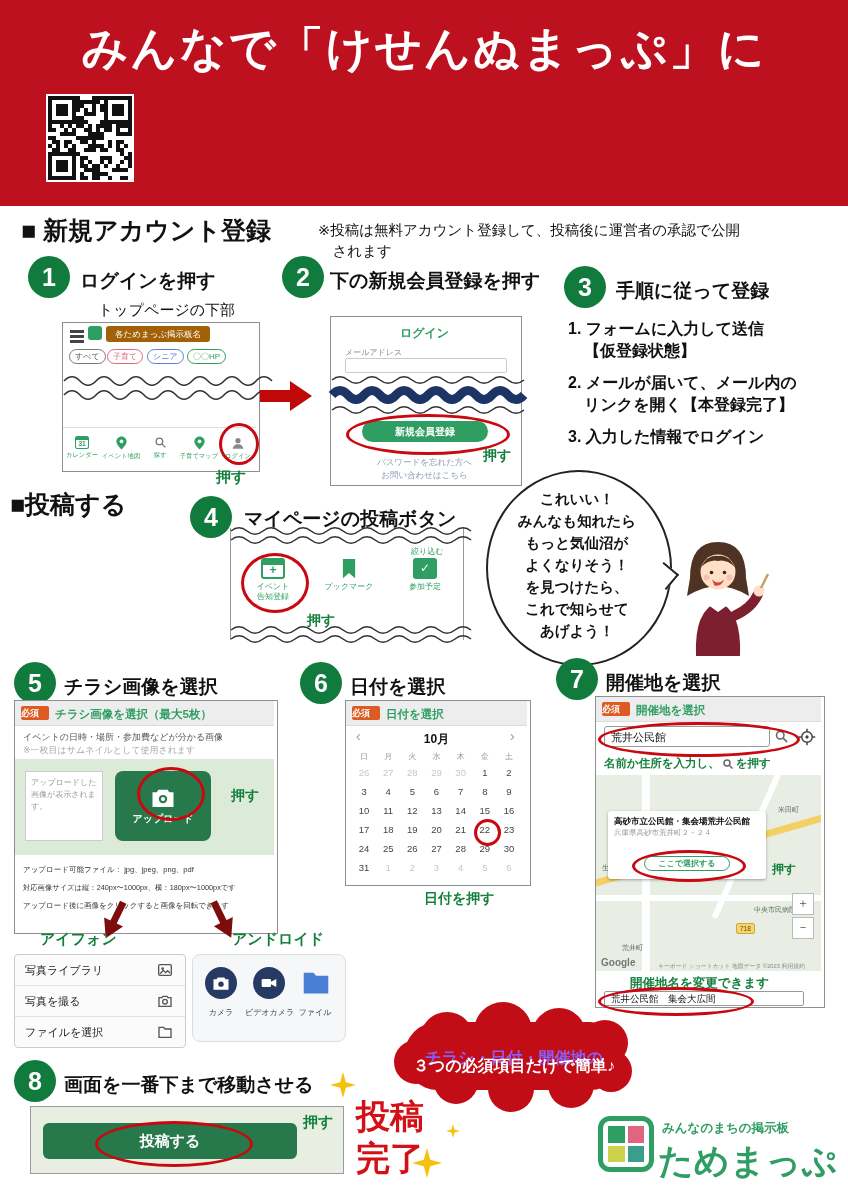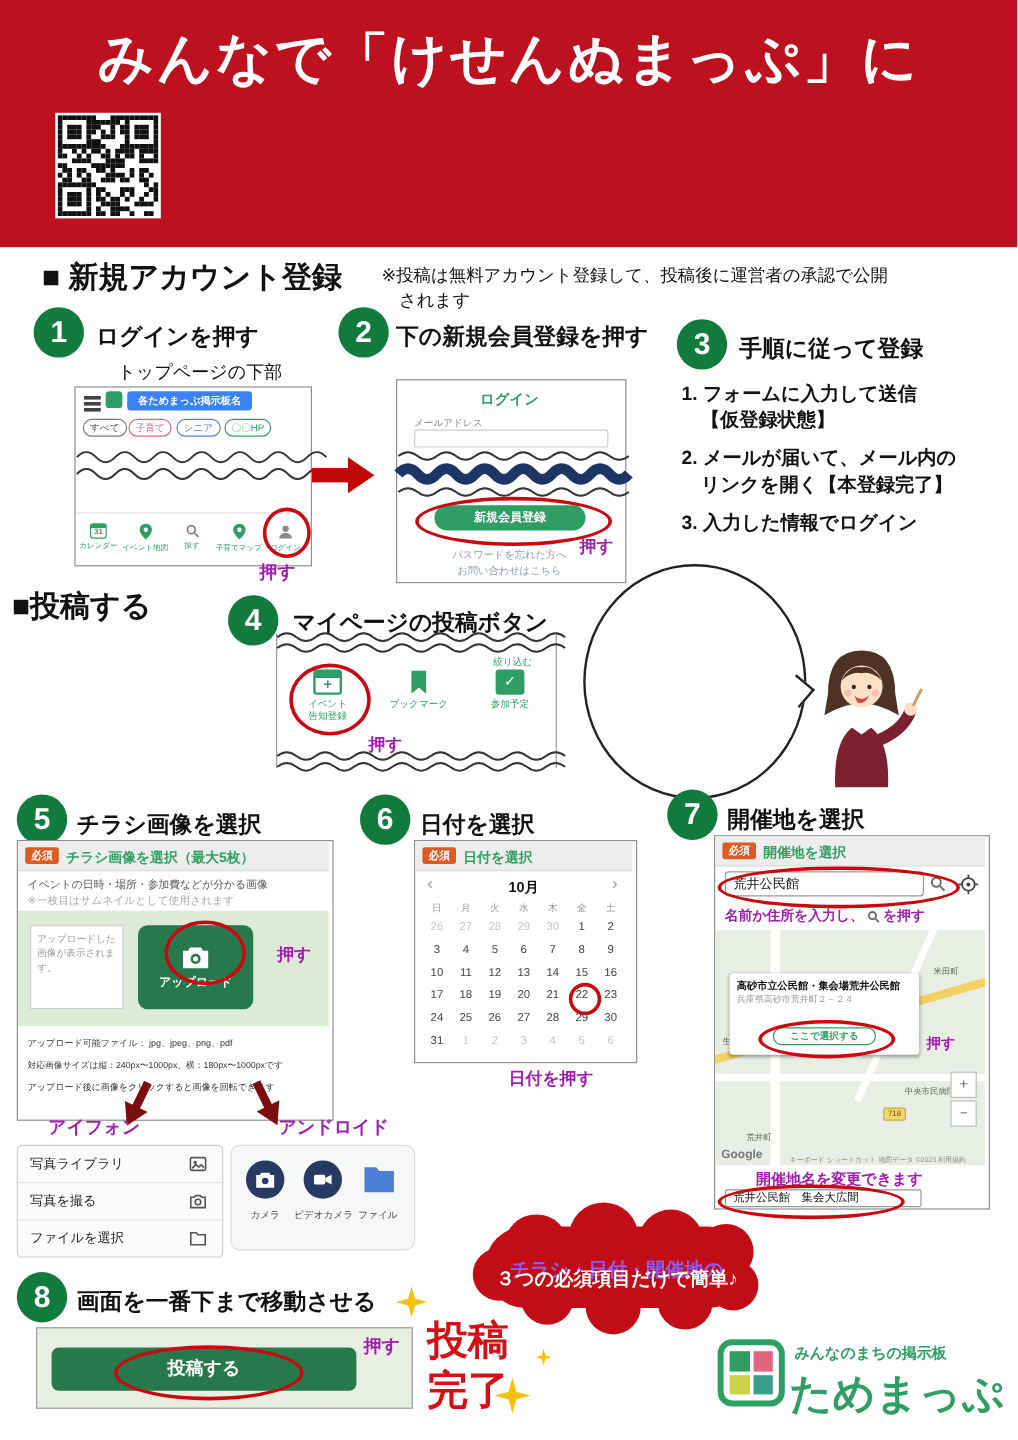--- a/index.html
+++ b/index.html
@@ -3,37 +3,37 @@
 <meta charset="utf-8">
 <style>
 html,body{margin:0;padding:0}
 body{font-family:"Liberation Sans","DejaVu Sans",sans-serif;color:#111}
 .page{position:relative;width:848px;height:1200px;background:#fff;overflow:hidden}
 .abs{position:absolute}
 .pre{white-space:pre-line}
 .b{font-weight:bold}
 .center{text-align:center}
 .green{color:#2f9e63}
-.ann{color:#a21caf;font-weight:bold}
+.ann{color:#15803d;font-weight:bold}
 .hdr{background:#bd1120}
 .hdr-t{color:#fff;font-size:46px;font-weight:bold;text-align:center;width:848px;letter-spacing:2px}
 .stepnum{width:42px;height:42px;border-radius:50%;background:#117a3d;color:#fff;font-size:25px;font-weight:bold;text-align:center;line-height:42px}
 .steptitle{font-size:19px;font-weight:bold}
 .shot{background:#fff;border:1.5px solid #8f8f8f}
 .oval{border:3.5px solid #c9080f;border-radius:50%}
-.badge{background:#dd5a22;color:#fff;font-size:9px;font-weight:bold;text-align:center;line-height:14px;height:14px;border-radius:2px}
+.badge{background:#dd5a22;color:#fff;font-size:9px;font-weight:bold;text-align:left;line-height:14px;height:14px;border-radius:2px}
 .shot-head{background:#ededed;border-bottom:1px solid #dcdcdc}
 .chip{border:1px solid;border-radius:8px;font-size:8px;line-height:13px;padding:0 5px;white-space:nowrap}
 .c0{border-color:#777;color:#555}
 .c1{border-color:#e0657f;color:#e0657f}
 .c2{border-color:#5a7fd6;color:#5a7fd6}
 .c3{border-color:#2f9e63;color:#2f9e63}
 .burger{width:14px;height:2.5px;background:#444;box-shadow:0 5px 0 #444,0 10px 0 #444}
 .applogo{width:14px;height:14px;border-radius:3px;background:#2f9e63}
-.boardchip{background:#3b82f6;color:#fff;font-size:8.5px;line-height:16px;padding:0 9px;border-radius:3px;font-weight:bold;white-space:nowrap}
+.boardchip{background:#a16207;color:#fff;font-size:8.5px;line-height:16px;padding:0 9px;border-radius:3px;font-weight:normal;white-space:nowrap}
 .navit{top:8px;width:36px;display:flex;flex-direction:column;align-items:center;gap:2px}
 .navlb{font-size:6.3px;color:#2f9e63;white-space:nowrap}
 .mini-cal{width:14px;height:13px;border:1.5px solid #2f9e63;border-top-width:4px;border-radius:2.5px;box-sizing:border-box;text-align:center}
 .mini-cal i{font-style:normal;font-size:6.5px;line-height:7px;color:#2f9e63;font-weight:bold;display:block}
 .regbtn{background:#2f9e63;color:#fff;border-radius:11px;font-size:10px;font-weight:bold;line-height:21px}
 .s3item{font-size:16px;font-weight:bold;line-height:1.4;margin-bottom:9px}
 .mybtn{display:flex;flex-direction:column;align-items:center;gap:3px;width:56px}
 .mylb{font-size:8px;color:#2f9e63;text-align:center;line-height:1.25}
 .evtcal{width:24px;height:21px;border:2px solid #2f9e63;border-top:7px solid #2f9e63;border-radius:3px;box-sizing:border-box;position:relative}
 .evtcal::after{content:"+";position:absolute;left:0;right:0;top:-1px;color:#2f9e63;font-size:12px;line-height:12px;text-align:center;font-weight:bold}
@@ -312,21 +312,21 @@
         <rect x="80" y="28" width="4" height="4" fill="#111"></rect>
         <rect x="80" y="32" width="4" height="4" fill="#111"></rect>
         <rect x="80" y="36" width="4" height="4" fill="#111"></rect>
         <rect x="80" y="56" width="4" height="4" fill="#111"></rect>
         <rect x="80" y="60" width="4" height="4" fill="#111"></rect>
         <rect x="80" y="64" width="4" height="4" fill="#111"></rect>
         <rect x="80" y="68" width="4" height="4" fill="#111"></rect>
       </svg>
   </div>
 
-  <div class="abs b" style="left:35px;top:214px;font-size:25px">■ 新規アカウント登録</div>
+  <div class="abs b" style="left:21px;top:214px;font-size:25px">■ 新規アカウント登録</div>
   <div class="abs pre" style="left:318px;top:220px;font-size:14.5px;line-height:1.45">※投稿は無料アカウント登録して、投稿後に運営者の承認で公開
 　されます</div>
 
   <div class="abs stepnum" style="left:28px;top:256px">1</div>
   <div class="abs steptitle" style="left:80px;top:268px">ログインを押す</div>
   <div class="abs" style="left:98px;top:301px;font-size:15px">トップページの下部</div>
 
   <div class="abs shot" style="left:62px;top:322px;width:196px;height:148px">
     <span class="abs burger" style="left:7px;top:7px"></span>
     <span class="abs applogo" style="left:25px;top:3px"></span>
@@ -452,20 +452,27 @@
     <svg class="abs" data-wave="" width="229" height="10" style="left:0;top:97px">
         <path d="M0 5 Q 8 -1.4000000000000004 16 5 Q 24 11.4 32 5 Q 40 -1.4000000000000004 48 5 Q 56 11.4 64 5 Q 72 -1.4000000000000004 80 5 Q 88 11.4 96 5 Q 104 -1.4000000000000004 112 5 Q 120 11.4 128 5 Q 136 -1.4000000000000004 144 5 Q 152 11.4 160 5 Q 168 -1.4000000000000004 176 5 Q 184 11.4 192 5 Q 200 -1.4000000000000004 208 5 Q 216 11.4 224 5 Q 232 -1.4000000000000004 240 5" fill="none" stroke="#333" stroke-width="1.6"></path>
       </svg>
     <svg class="abs" data-wave="" width="229" height="10" style="left:0;top:106px">
         <path d="M0 5 Q 8 -1.4000000000000004 16 5 Q 24 11.4 32 5 Q 40 -1.4000000000000004 48 5 Q 56 11.4 64 5 Q 72 -1.4000000000000004 80 5 Q 88 11.4 96 5 Q 104 -1.4000000000000004 112 5 Q 120 11.4 128 5 Q 136 -1.4000000000000004 144 5 Q 152 11.4 160 5 Q 168 -1.4000000000000004 176 5 Q 184 11.4 192 5 Q 200 -1.4000000000000004 208 5 Q 216 11.4 224 5 Q 232 -1.4000000000000004 240 5" fill="none" stroke="#333" stroke-width="1.6"></path>
       </svg>
   </div>
 
   <div class="abs bubble" style="left:486px;top:470px;width:182px;height:192px"></div>
   <div class="abs bubtail" style="left:655px;top:566px"></div>
+  <div class="abs pre center b" style="left:486px;top:488px;width:182px;font-size:14.5px;line-height:1.52">これいい！
+みんなも知れたら
+もっと気仙沼が
+よくなりそう！
+を見つけたら、
+これで知らせて
+あげよう！</div>
   <svg class="abs" width="108" height="126" viewBox="0 0 108 126" style="left:664px;top:532px">
     <path d="M26 46 Q26 10 54 10 Q82 10 82 46 L85 64 Q68 54 54 54 Q40 54 23 64 Z" fill="#4e3223"></path>
     <circle cx="54" cy="40" r="17.5" fill="#ffdfc6"></circle>
     <path d="M37 35 Q44 22 54 24 Q64 22 71 35 Q62 27 54 29 Q46 27 37 35 Z" fill="#4e3223"></path>
     <circle cx="47.5" cy="40.5" r="1.8" fill="#33241a"></circle>
     <circle cx="60.5" cy="40.5" r="1.8" fill="#33241a"></circle>
     <path d="M48 47.5 Q54 53.5 60 47.5 Q57.5 55 50.5 53.5 Z" fill="#cf4a41"></path>
     <circle cx="42.5" cy="45.5" r="3" fill="#f6b5ab" opacity="0.75"></circle>
     <circle cx="65.5" cy="45.5" r="3" fill="#f6b5ab" opacity="0.75"></circle>
     <path d="M32 124 Q30 78 54 70 Q78 78 76 124 Z" fill="#7c1f2e"></path>
@@ -683,21 +690,21 @@
         <div class="abs center b" style="left:36px;top:45px;width:86px;height:15px;border:1.5px solid #2f9e63;color:#2f9e63;border-radius:8px;font-size:8px;line-height:14px;box-sizing:border-box">ここで選択する</div>
         <div class="abs oval" style="left:24px;top:39px;width:108px;height:26px"></div>
       </div>
       <div class="abs ann" style="left:176px;top:86px;font-size:12px">押す</div>
       <div class="zoombtn" style="left:196px;top:118px">＋</div>
       <div class="zoombtn" style="left:196px;top:142px">－</div>
       <span class="abs b" style="left:5px;top:182px;font-size:10px;color:#777">Google</span>
       <span class="abs" style="left:62px;top:187px;font-size:5.8px;color:#888;white-space:nowrap">キーボード ショートカット 地図データ ©2023 利用規約</span>
     </div>
     <div class="abs ann" style="left:34px;top:278px;font-size:12.5px">開催地名を変更できます</div>
-    <div class="abs" style="left:8px;top:294px;width:164px;height:15px;border:1px solid #999;border-radius:2px;font-size:9.5px;line-height:14px;padding-left:6px;box-sizing:border-box">
+    <div class="abs" style="left:8px;top:294px;width:200px;height:15px;border:1px solid #999;border-radius:2px;font-size:9.5px;line-height:14px;padding-left:6px;box-sizing:border-box">
       <span>荒井公民館　集会大広間</span>
     </div>
     <div class="abs oval" style="left:2px;top:290px;width:150px;height:23px"></div>
   </div>
 
   <div class="abs" style="left:396px;top:1006px;width:236px;height:100px">
     <div class="bump" style="left:-2px;top:34px;width:44px;height:44px"></div>
     <div class="bump" style="left:24px;top:6px;width:54px;height:54px"></div>
     <div class="bump" style="left:78px;top:-4px;width:58px;height:58px"></div>
     <div class="bump" style="left:136px;top:2px;width:54px;height:54px"></div>

